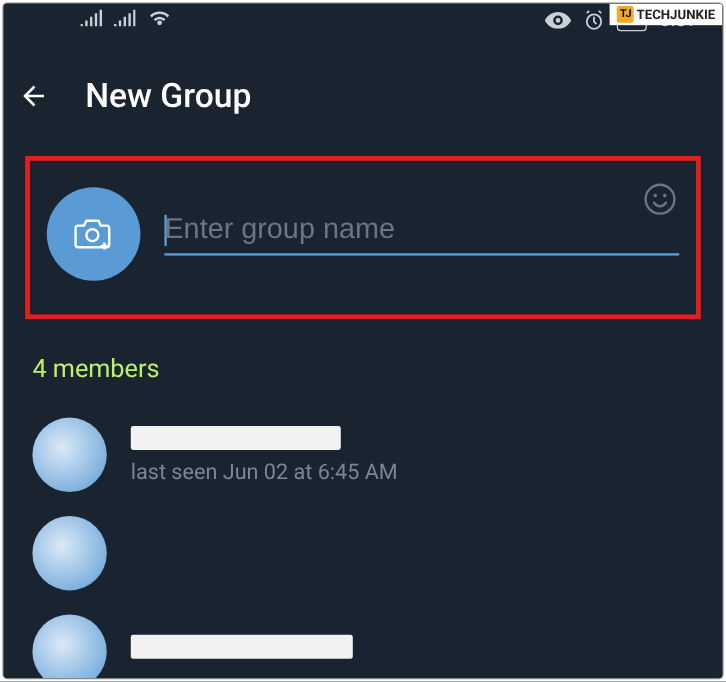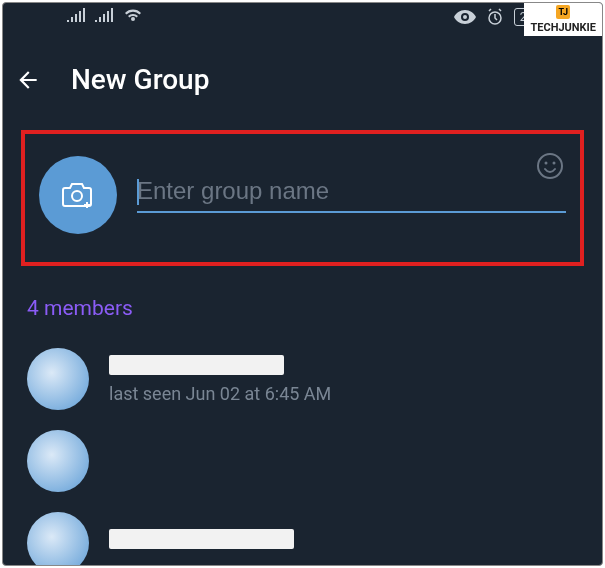--- a/index.html
+++ b/index.html
@@ -26,21 +26,20 @@
       right: 0;
       background: #fff;
       padding: 2px 6px;
       font-size: 11px;
       font-weight: bold;
       color: #222;
       z-index: 10;
       display: flex;
       align-items: center;
       gap: 2px;
-      flex-direction: column;
     }
     .watermark-logo {
       width: 14px;
       height: 14px;
       background: #f5a623;
       border-radius: 2px;
       display: flex;
       align-items: center;
       justify-content: center;
       font-size: 9px;
@@ -134,21 +133,21 @@
       right: 16px;
       top: 18px;
       width: 28px;
       height: 28px;
       cursor: pointer;
     }
     .members-section {
       padding: 30px 24px 0;
     }
     .members-count {
-      color: #8b5cf6;
+      color: #bef264;
       font-size: 21px;
       margin-bottom: 18px;
     }
     .member-row {
       display: flex;
       align-items: center;
       gap: 20px;
       padding: 10px 0;
     }
     .avatar {

